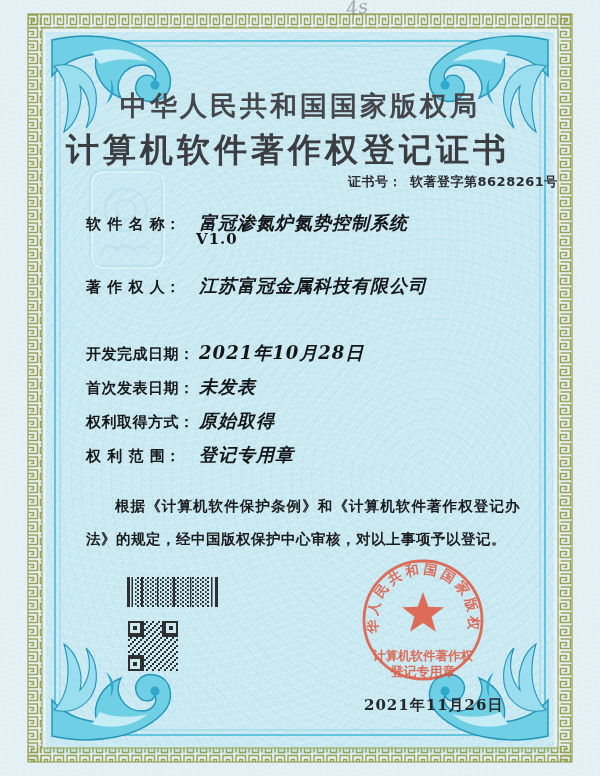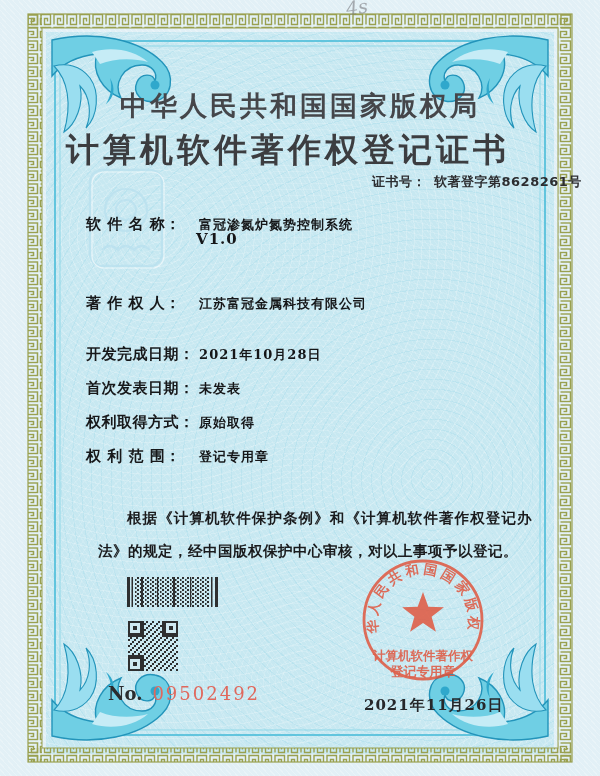--- a/index.html
+++ b/index.html
@@ -17,28 +17,28 @@
       repeating-linear-gradient(55deg, rgba(255,255,255,.12) 0 1px, transparent 1px 4px);}
   .deco{position:absolute;left:0;top:0;z-index:2;pointer-events:none;}
   .handwriting{position:absolute;left:346px;top:-4px;z-index:6;font-size:19px;
     color:rgba(110,110,115,.55);font-style:italic;transform:rotate(-8deg);
     font-family:"DejaVu Serif",serif;}
   .watermark{position:absolute;left:86px;top:166px;z-index:1;opacity:.85;}
   .issuer-title{position:absolute;left:0;top:88px;width:600px;margin:0;text-align:center;z-index:3;
     font-family:"DejaVu Serif",serif;font-size:27px;font-weight:bold;color:#45464a;letter-spacing:3px;}
   .cert-title{position:absolute;left:0;top:128px;width:576px;margin:0;text-align:center;z-index:3;
     font-family:"DejaVu Serif",serif;font-size:33px;font-weight:bold;color:#3c3d40;letter-spacing:4px;}
-  .certno{position:absolute;left:372px;top:173px;z-index:3;font-size:13px;font-weight:bold;color:#2c2d30;letter-spacing:.5px;}
+  .certno{position:absolute;left:348px;top:173px;z-index:3;font-size:13px;font-weight:bold;color:#2c2d30;letter-spacing:.5px;}
   .certno .lbl{margin-right:8px;}
   .field{position:absolute;left:86px;z-index:3;white-space:nowrap;}
   .flabel{display:inline-block;width:108px;font-size:15px;font-weight:bold;color:#17181a;letter-spacing:.5px;margin-top:14px;}
-  .fvalue{font-size:13px;font-weight:bold;color:#151618;letter-spacing:1px;font-family:"DejaVu Serif",serif;}
+  .fvalue{font-size:18px;font-weight:bold;color:#151618;letter-spacing:1px;font-family:"DejaVu Serif",serif;font-style:italic;}
   .fvalue2{position:absolute;left:196px;top:222px;z-index:3;font-size:15px;font-weight:bold;color:#151618;
     font-family:"DejaVu Serif",serif;letter-spacing:1px;margin-top:8px;}
-  .statement{position:absolute;left:86px;top:490px;width:434px;z-index:3;margin:12px;
+  .statement{position:absolute;left:86px;top:490px;width:434px;z-index:3;margin:0;
     font-size:14.5px;font-weight:bold;color:#1a1b1d;line-height:33px;text-indent:2em;
     letter-spacing:.5px;text-align:justify;}
   .barcode{position:absolute;left:127px;top:577px;z-index:3;}
   .qrcode{position:absolute;left:128px;top:621px;z-index:3;}
   .serial{position:absolute;left:108px;top:683px;z-index:3;font-family:"DejaVu Serif",serif;font-size:18px;}
   .serial .no{color:#2b2c2e;font-weight:bold;margin-right:10px;}
   .serial .num{color:#e0685c;letter-spacing:2px;}
   .seal{position:absolute;left:356px;top:556px;z-index:4;opacity:.9;}
   .issue-date{position:absolute;left:364px;top:696px;z-index:5;font-size:15px;font-weight:bold;
     color:#26272a;letter-spacing:1px;font-family:"DejaVu Serif",serif;}
@@ -101,21 +101,21 @@
   <div class="certno">
     <span class="lbl">证书号：</span><span>软著登字第8628261号</span>
   </div>
 
   <div class="field" style="top:201px">
     <span class="flabel">软 件 名 称：</span>
     <span class="fvalue">富冠渗氮炉氮势控制系统</span>
   </div>
   <div class="fvalue2">V1.0</div>
 
-  <div class="field" style="top:280px">
+  <div class="field" style="top:264px">
     <span class="flabel">著 作 权 人：</span>
     <span class="fvalue">江苏富冠金属科技有限公司</span>
   </div>
 
   <div class="field" style="top:331px">
     <span class="flabel">开发完成日期：</span>
     <span class="fvalue">2021年10月28日</span>
   </div>
 
   <div class="field" style="top:399px">
@@ -177,23 +177,20 @@
         <rect x="41" y="5" width="4" height="4" fill="#2e2f30"></rect>
       </g>
       <g>
         <rect x="0" y="36" width="14" height="14" fill="#cfe9f1"></rect>
         <rect x="0" y="36" width="14" height="14" fill="none" stroke="#2e2f30" stroke-width="4"></rect>
         <rect x="5" y="41" width="4" height="4" fill="#2e2f30"></rect>
       </g>
     </svg>
   </div>
 
-  <div class="serial">
-    <span class="no">No.</span><span class="num">09502492</span>
-  </div>
 
   <svg class="seal" width="134" height="134" viewBox="0 0 134 134">
     <defs>
       <path id="sealArc" d="M25.3,83.4 A46,46 0 1,1 108.7,83.4" fill="none"></path>
     </defs>
     <circle cx="67" cy="64" r="59" fill="none" stroke="#e0523a" stroke-width="2.8" opacity=".92"></circle>
     <path d="M67,36 L72.3,50.7 L87.9,51.2 L75.6,60.8 L79.9,75.8 L67,67 L54.1,75.8 L58.4,60.8 L46.1,51.2 L61.7,50.7 Z" fill="#e0523a" opacity=".92"></path>
     <text font-size="13.5" font-weight="bold" fill="#e0523a" letter-spacing="3.5" font-family="DejaVu Sans, sans-serif" opacity=".92">
       <textPath href="#sealArc" startOffset="50%" text-anchor="middle">中华人民共和国国家版权局</textPath>
     </text>

